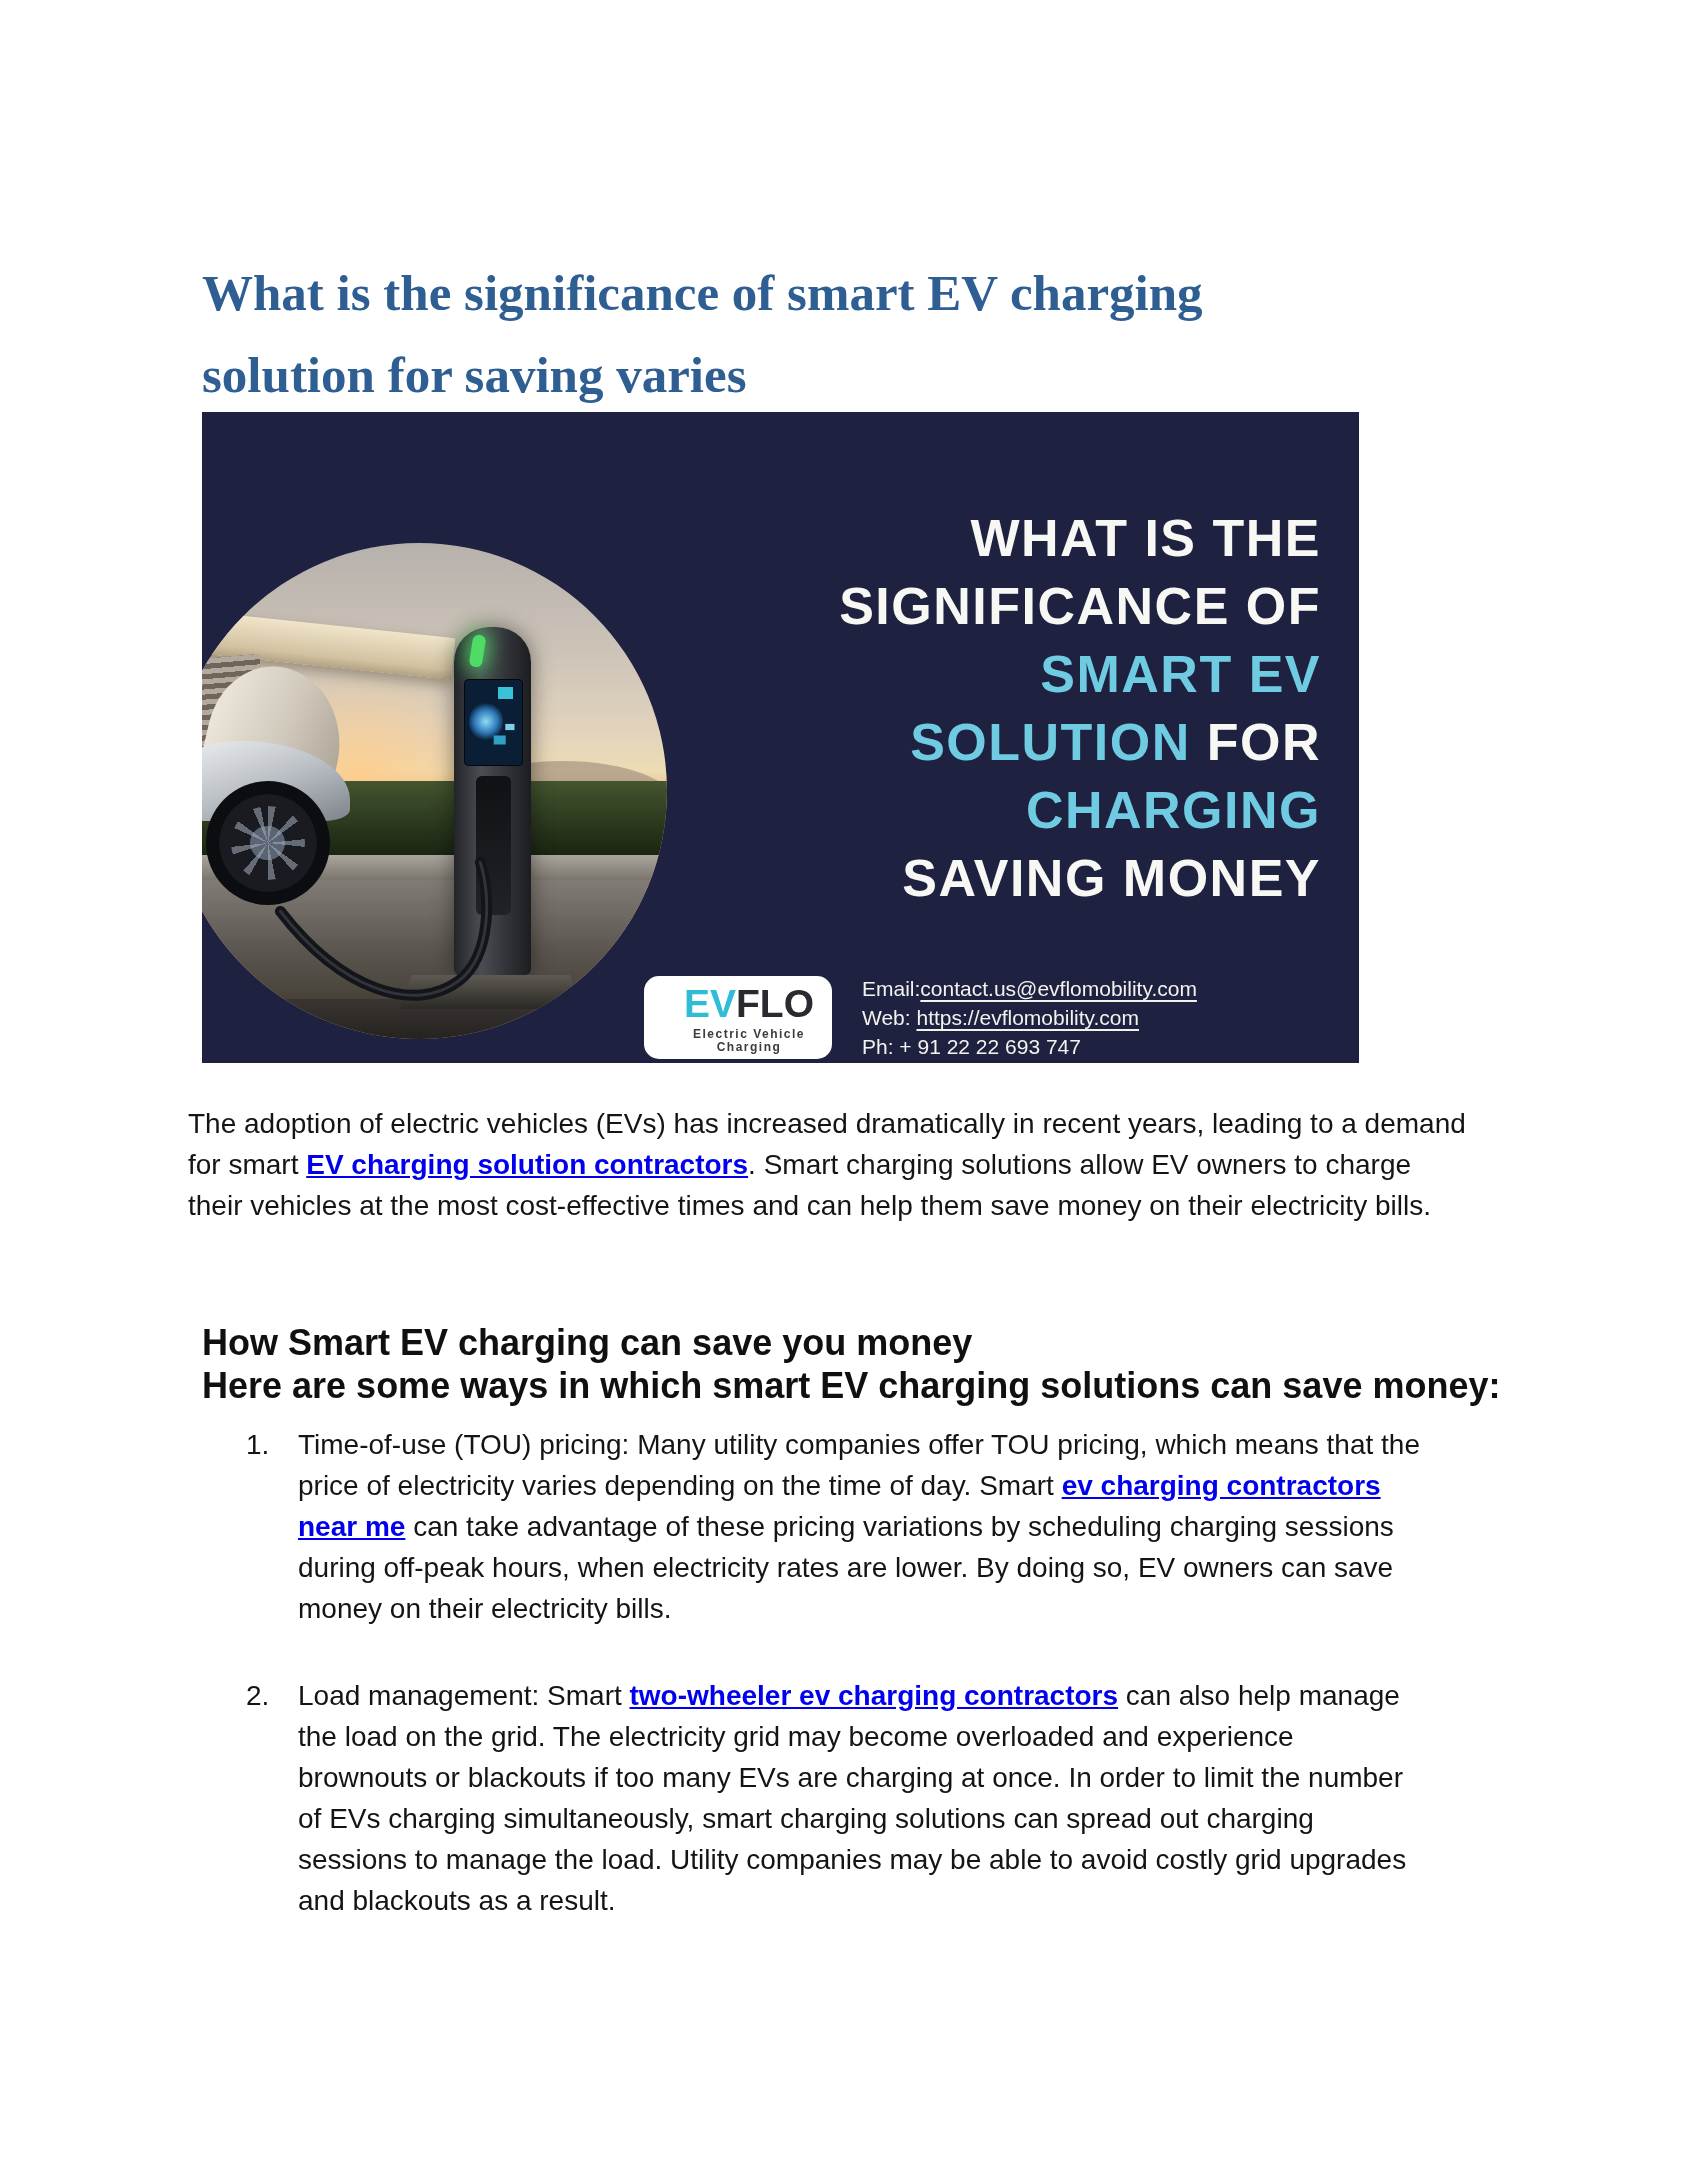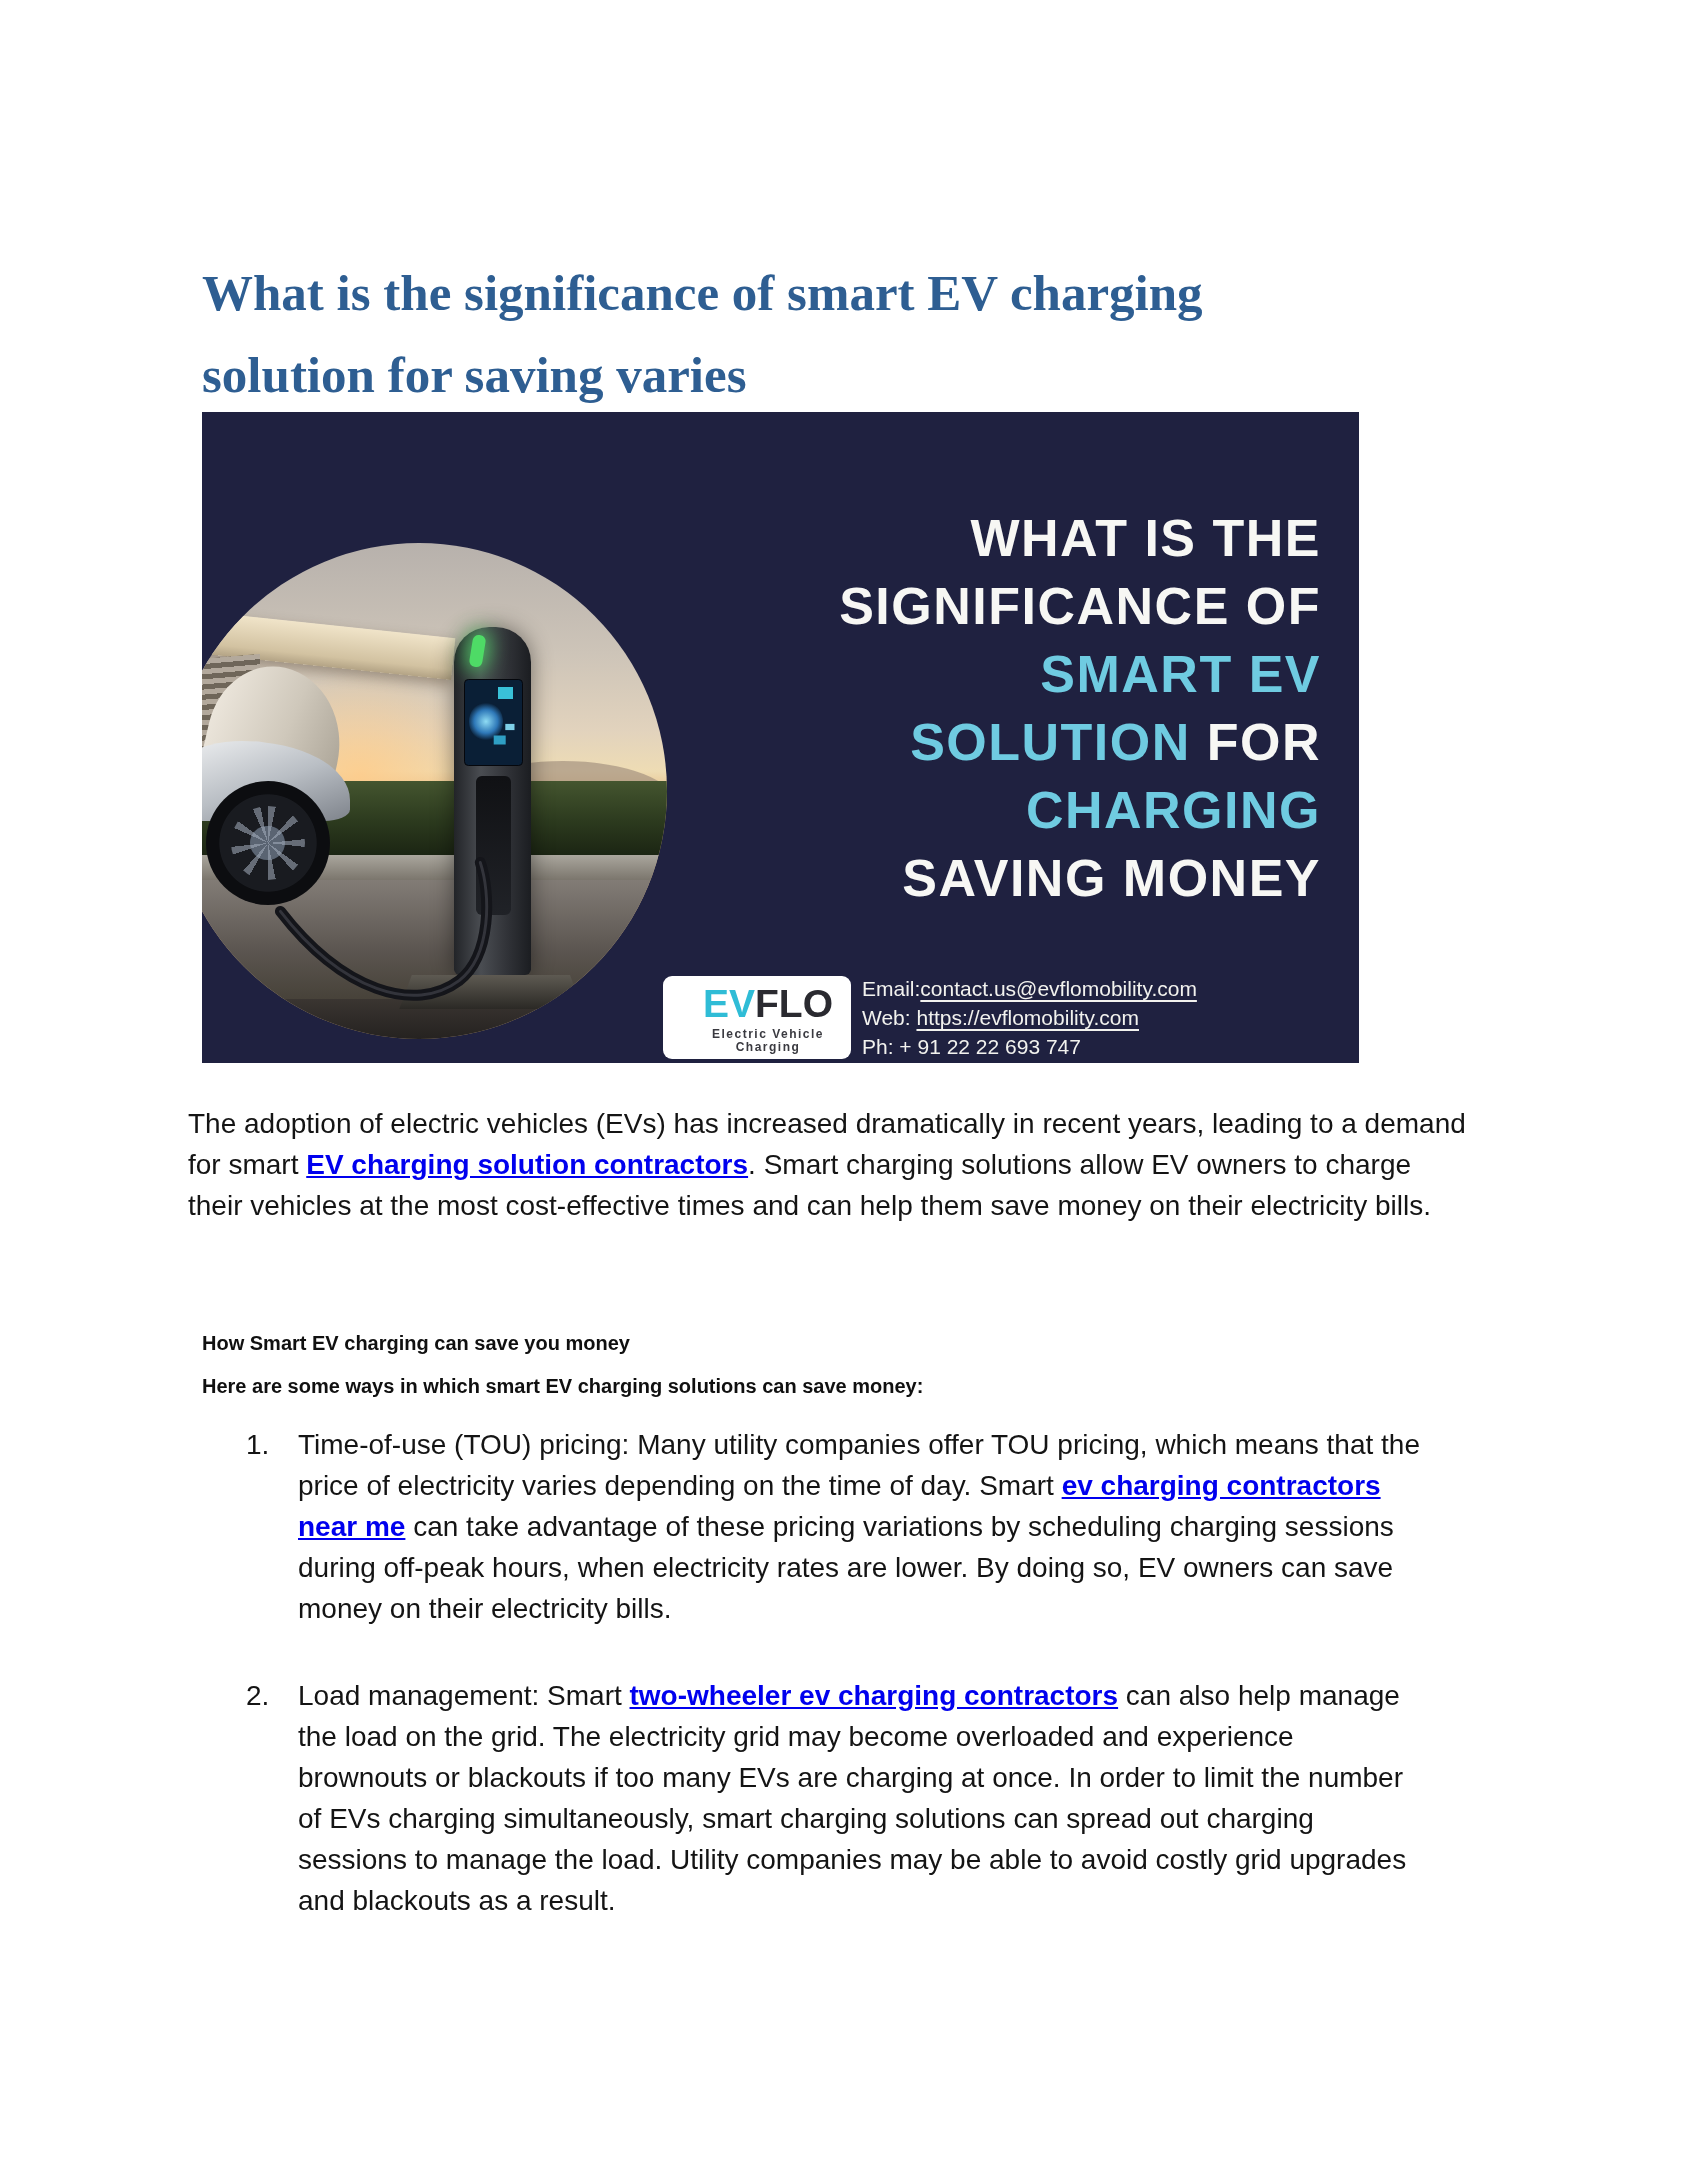--- a/index.html
+++ b/index.html
@@ -68,38 +68,38 @@
     clip-path:polygon(7% 0,93% 0,100% 100%,0 100%);
     background:linear-gradient(180deg,#5e5a52,#2b2925);}
   .cable{position:absolute;inset:0;}
 
   
   .headline{position:absolute;top:92px;right:38px;text-align:right;
     font-weight:bold;font-size:52px;line-height:68px;letter-spacing:1.5px;}
   .hl-line{white-space:nowrap;}
 
   
-  .logo-card{position:absolute;left:461px;top:564px;width:188px;height:83px;background:#ffffff;
-    border-radius:9px;text-align:center;padding-top:8.8px;box-sizing:border-box;padding-left:22px;}
+  .logo-card{position:absolute;left:442px;top:564px;width:188px;height:83px;background:#ffffff;
+    border-radius:15px;text-align:center;padding-top:8.8px;box-sizing:border-box;padding-left:22px;}
   .logo-word{font-weight:800;font-size:39px;line-height:38px;letter-spacing:0;}
   .logo-ev{color:#2FBCD6;}
   .logo-flo{color:#2A2A30;}
   .logo-tag{margin-top:5.1px;font-weight:700;font-size:12px;line-height:13px;
     color:#3A3A40;letter-spacing:1.5px;}
 
   
   .contact{position:absolute;left:660px;top:562px;color:#F2F2EE;
     font-size:21px;line-height:29px;font-weight:400;}
   .c-line{white-space:nowrap;}
   .c-link{color:inherit;text-decoration:underline;text-underline-offset:3.6px;cursor:pointer;}
 
   
   .body-text{font-size:28px;line-height:41px;color:#141414;}
   .intro{position:absolute;left:188px;top:1103px;width:1284px;margin:0;}
-  .subhead{position:absolute;left:202px;font-weight:bold;font-size:20px;line-height:42px;color:#101010;}
+  .subhead{position:absolute;left:202px;font-weight:bold;font-size:36px;line-height:42px;color:#101010;}
   .sh1{top:1322px;}
   .sh2{top:1365px;}
   .list-item{position:absolute;left:246px;display:flex;}
   .li1{top:1424px;}
   .li2{top:1675px;}
   .num{width:52px;flex:none;}
   .itxt{width:1131px;flex:none;}
   .doc-link{color:#0000EE;font-weight:bold;text-decoration:underline;cursor:pointer;}
 </style>
 </head>

